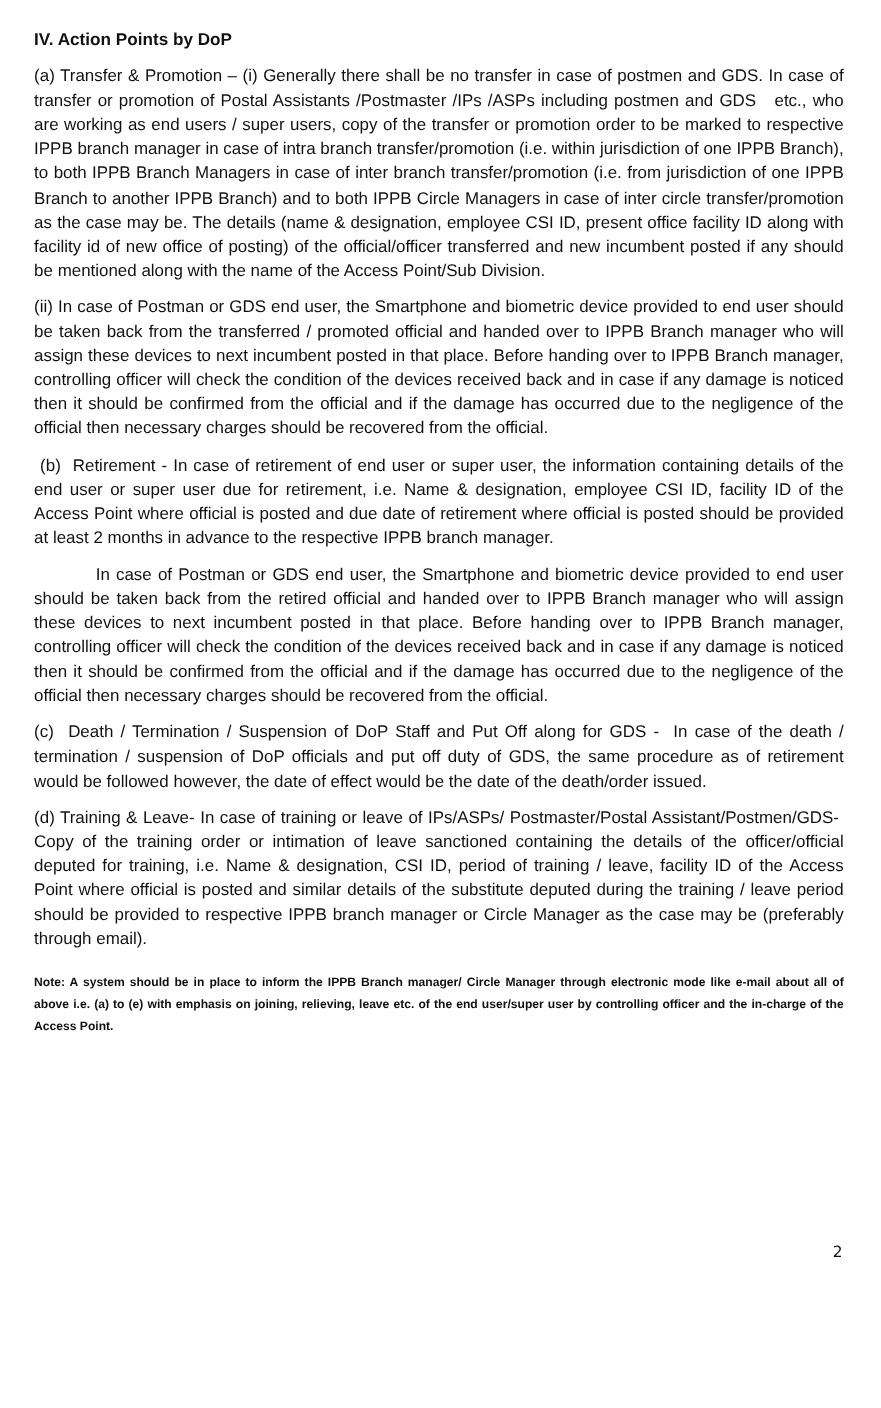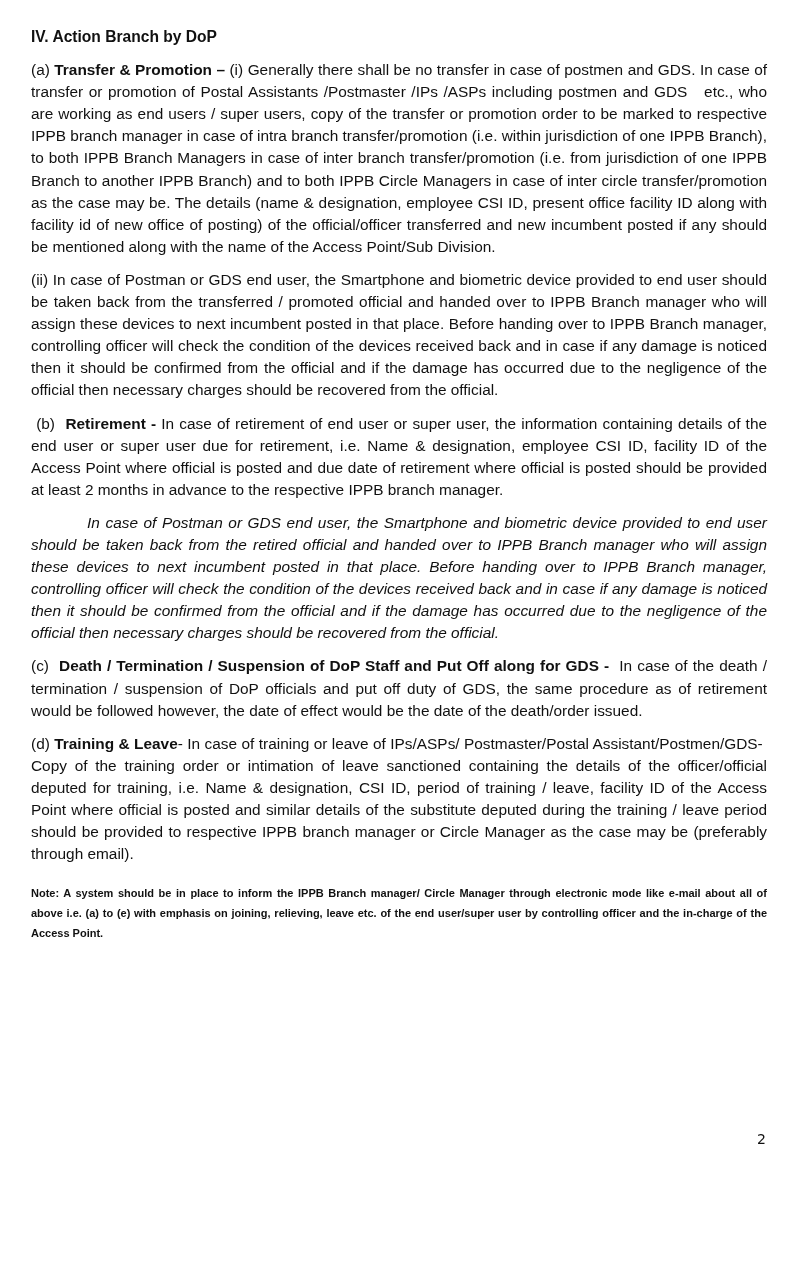--- a/index.html
+++ b/index.html
@@ -4,33 +4,33 @@
 <style>
   html, body { margin: 0; padding: 0; background: #ffffff; }
   body { width: 801px; height: 1280px; position: relative; overflow: hidden; }
   .page {
     position: absolute; left: 31px; top: 26px; width: 736px;
     font-family: "Liberation Sans", sans-serif;
     font-size: 15.4px; line-height: 22.1px; color: #111111;
   }
   .heading { font-weight: bold; font-size: 15.6px; margin: 0 0 11px 0; }
   .para { text-align: justify; margin: 0 0 11px 0; }
-  .para b { font-weight: bold; }
-  .indent { text-indent: 56px; font-style: italic; }
+  .para b { font-weight: normal; }
+  .indent { text-indent: 56px; }
   .note { font-weight: bold; font-size: 11px; line-height: 20px; text-align: justify; margin-top: 18px; }
   .page-number {
     position: absolute; left: 757px; top: 1131px;
     font-family: "DejaVu Sans", sans-serif; font-size: 14px; color: #111;
   }
 </style>
 </head>
 <body>
 
 <div class="page">
-  <div class="heading">IV. Action Branch by DoP</div>
+  <div class="heading">IV. Action Points by DoP</div>
 
   <p class="para">
     <span>(a) </span><b>Transfer &amp; Promotion –</b><span> (i) Generally there shall be no transfer in case of postmen and GDS. In case of transfer or promotion of Postal Assistants /Postmaster /IPs /ASPs including postmen and GDS&nbsp;&nbsp; etc., who are working as end users / super users, copy of the transfer or promotion order to be marked to respective IPPB branch manager in case of intra branch transfer/promotion (i.e. within jurisdiction of one IPPB Branch), to both IPPB Branch Managers in case of inter branch transfer/promotion (i.e. from jurisdiction of one IPPB Branch to another IPPB Branch) and to both IPPB Circle Managers in case of inter circle transfer/promotion as the case may be. The details (name &amp; designation, employee CSI ID, present office facility ID along with facility id of new office of posting) of the official/officer transferred and new incumbent posted if any should be mentioned along with the name of the Access Point/Sub Division.</span>
   </p>
 
   <p class="para">(ii) In case of Postman or GDS end user, the Smartphone and biometric device provided to end user should be taken back from the transferred / promoted official and handed over to IPPB Branch manager who will assign these devices to next incumbent posted in that place. Before handing over to IPPB Branch manager, controlling officer will check the condition of the devices received back and in case if any damage is noticed then it should be confirmed from the official and if the damage has occurred due to the negligence of the official then necessary charges should be recovered from the official.</p>
 
   <p class="para">
     <span>&nbsp;(b)&nbsp; </span><b>Retirement -</b><span> In case of retirement of end user or super user, the information containing details of the end user or super user due for retirement, i.e. Name &amp; designation, employee CSI ID, facility ID of the Access Point where official is posted and due date of retirement where official is posted should be provided at least 2 months in advance to the respective IPPB branch manager.</span>
   </p>

